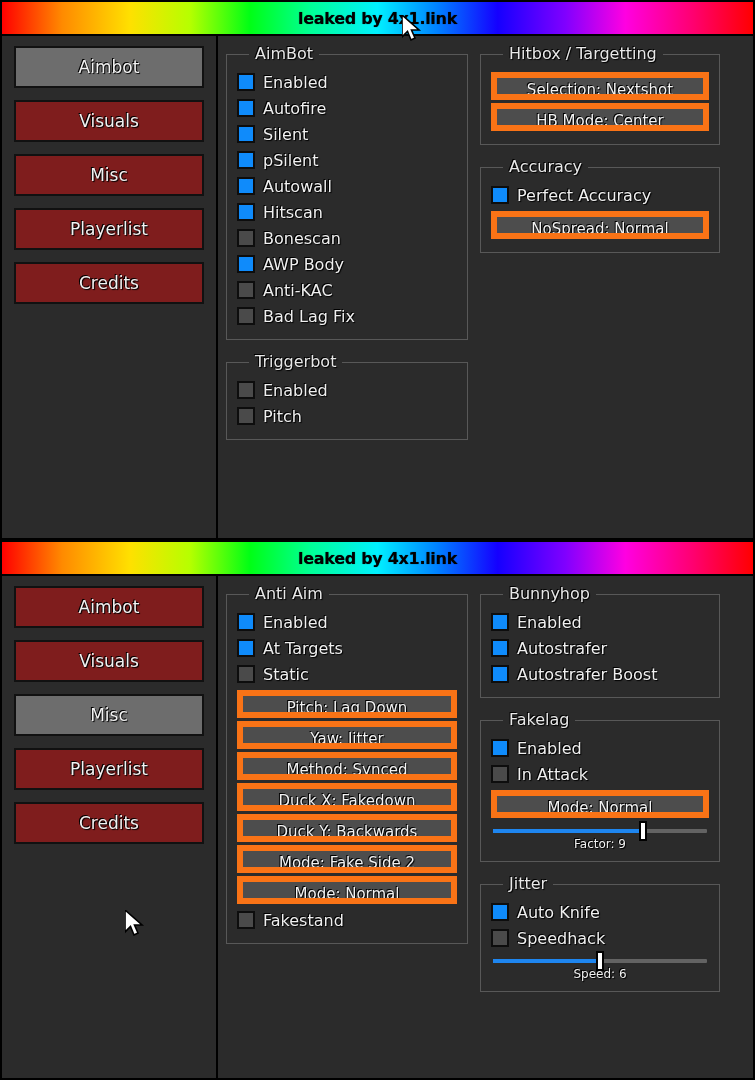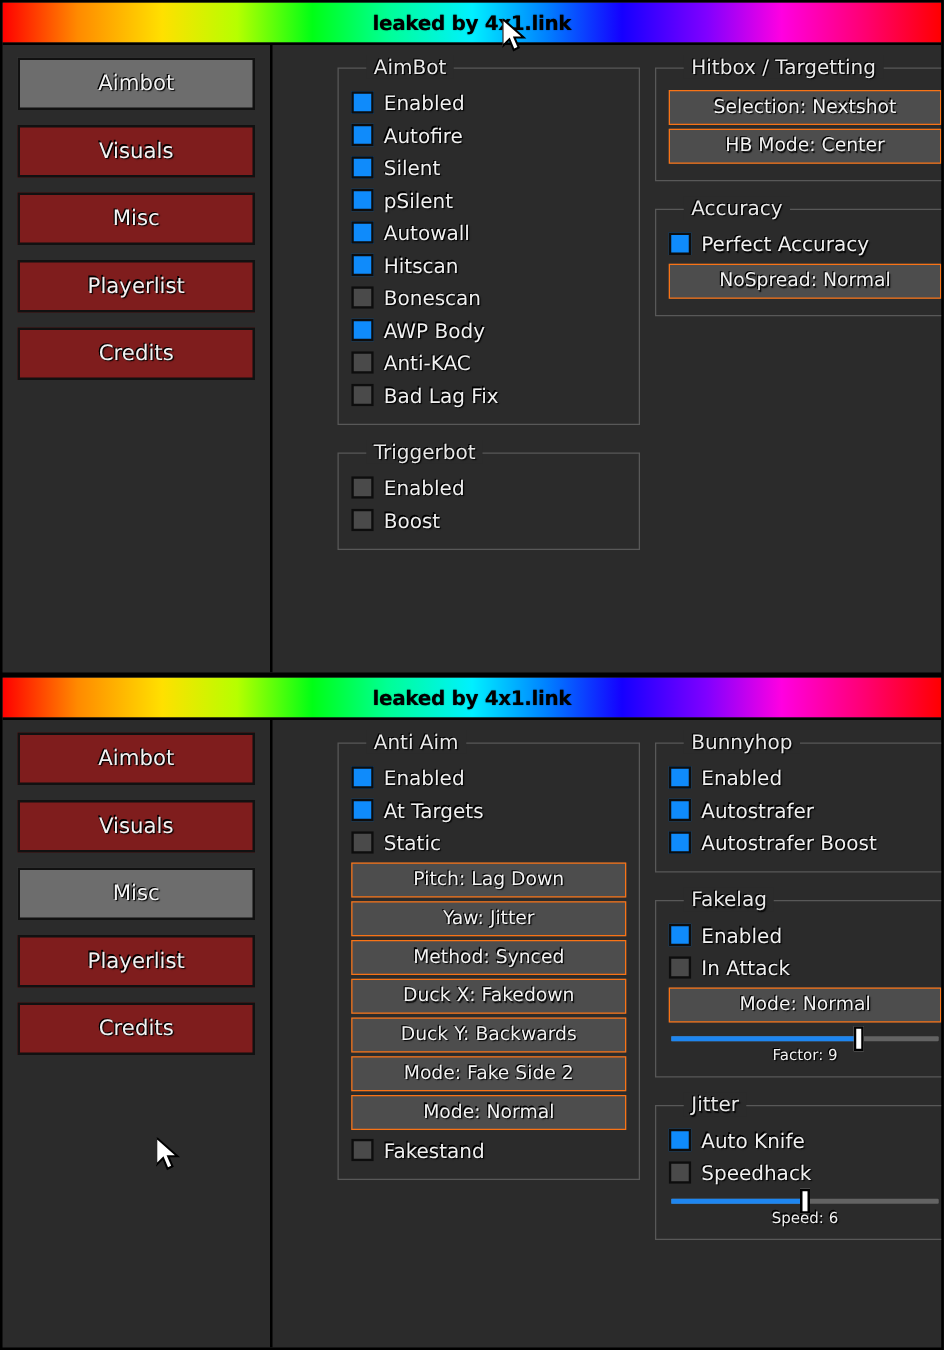--- a/index.html
+++ b/index.html
@@ -34,21 +34,21 @@
   .titlebar .title {
     color: #000;
     font-size: 16px;
     font-weight: bold;
     letter-spacing: -0.3px;
     text-shadow: 0 0 1px rgba(0,0,0,.6);
     font-family: "DejaVu Sans", sans-serif;
   }
 
   
-  .win-body { display: flex; height: calc(100% - 34px); gap: 44px; }
+  .win-body { display: flex; height: calc(100% - 34px); }
   .sidebar {
     width: 216px; flex: 0 0 216px;
     border-right: 2px solid #000;
     padding: 10px 12px 0 12px;
     position: relative;
   }
   .content {
     flex: 1; position: relative;
     padding: 8px 8px 0 8px;
     display: flex; gap: 12px;
@@ -108,21 +108,21 @@
     font-size: 16px;
     text-shadow: 1px 1px 1px #000, -1px -1px 0 #000;
     white-space: nowrap;
   }
 
   
   .opt {
     display: block; width: 100%; height: 28px;
     margin: 3px 0;
     background: #4d4d4d;
-    border: 1px solid #f97316;
+    border: 6px solid #f97316;
     color: #f2f2f2;
     font-size: 15px;
     line-height: 24px;
     text-align: center;
     text-shadow: 1px 1px 1px #000, -1px -1px 0 #000;
     cursor: pointer;
     white-space: nowrap;
     overflow: hidden;
     font-family: "DejaVu Sans", sans-serif;
   }
@@ -225,21 +225,21 @@
           </div>
 
           <div class="group">
             <div class="legend">Triggerbot</div>
             <div class="cbrow">
               <span class="cbox"></span>
               <span class="cblabel">Enabled</span>
             </div>
             <div class="cbrow">
               <span class="cbox"></span>
-              <span class="cblabel">Boost</span>
+              <span class="cblabel">Pitch</span>
             </div>
           </div>
 
         </div>
 
         <div class="col col-right">
 
           <div class="group">
             <div class="legend">Hitbox / Targetting</div>
             <div class="opt">Selection: Nextshot</div>

